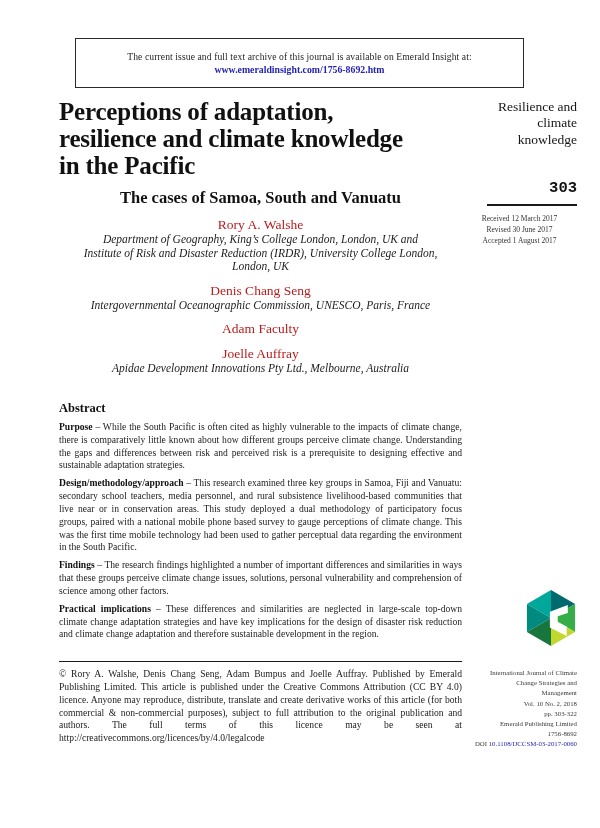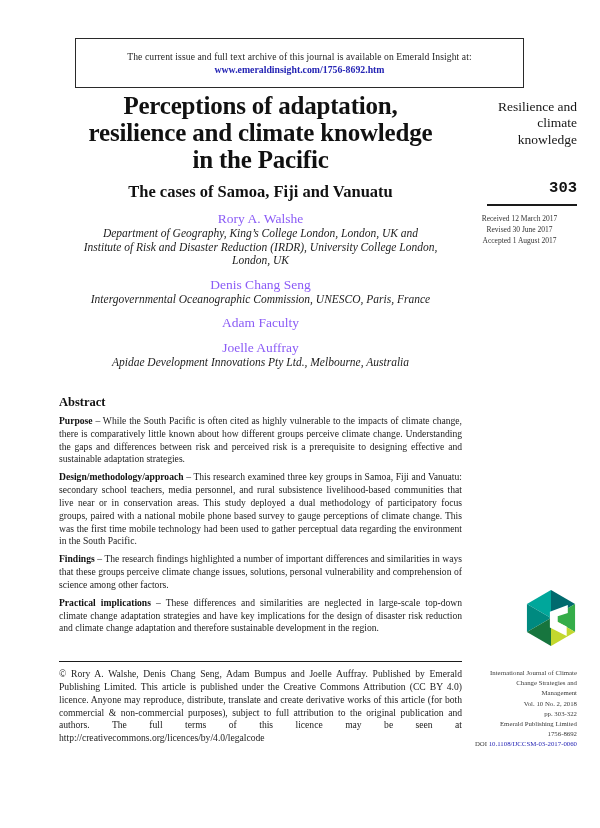--- a/index.html
+++ b/index.html
@@ -17,26 +17,26 @@
     border:1px solid #2a2a2a;
     display:flex; flex-direction:column; justify-content:center; align-items:center;
     text-align:center;
   }
   .notice-line { font-size:9.6px; color:#1f1f1f; letter-spacing:0.1px; }
   .notice-link { font-size:9.8px; font-weight:bold; color:#2424b4; text-decoration:none; margin-top:2px; }
 
   
   .left-col { position:absolute; left:59px; top:92px; width:403px; }
   .title {
-    font-size:25px; font-weight:bold; text-align:center; line-height:1.08;
-    letter-spacing:-0.2px; color:#111; 
+    font-size:25px; font-weight:bold; text-align:left; line-height:1.08;
+    letter-spacing:-0.2px; color:#111; margin-top:6px;
   }
   .subtitle { font-size:16.5px; font-weight:bold; text-align:center; margin-top:9px; color:#111; }
   .author-block { text-align:center; }
-  .author-name { font-size:13.5px; margin-top:9px; color:#8b5cf6; }
+  .author-name { font-size:13.5px; margin-top:9px; color:#b91c1c; }
   .author-aff { font-size:11.5px; font-style:italic; line-height:1.18; color:#1c1c1c; }
 
   .abstract-wrap { margin-top:25px; }
   .abstract-heading { font-size:12.5px; font-weight:bold; color:#111; }
   .abs-section {
     font-size:9.6px; line-height:1.34; text-align:justify; margin-top:5px;
     color:#222; overflow-wrap:anywhere;
   }
   .abs-label { font-weight:bold; color:#111; }
 
@@ -81,21 +81,21 @@
 
   <div class="notice-box">
     <div class="notice-line">The current issue and full text archive of this journal is available on Emerald Insight at:</div>
     <a class="notice-link" href="#">www.emeraldinsight.com/1756-8692.htm</a>
   </div>
 
   <div class="left-col">
     <div class="title pre">Perceptions of adaptation,
 resilience and climate knowledge
 in the Pacific</div>
-    <div class="subtitle">The cases of Samoa, Fiji and Vanuatu</div>
+    <div class="subtitle">The cases of Samoa, South and Vanuatu</div>
 
     <div class="author-block">
       <div class="author-name">Rory A. Walshe</div>
       <div class="author-aff pre">Department of Geography, King’s College London, London, UK and
 Institute of Risk and Disaster Reduction (IRDR), University College London,
 London, UK</div>
     </div>
     <div class="author-block">
       <div class="author-name">Denis Chang Seng</div>
       <div class="author-aff pre">Intergovernmental Oceanographic Commission, UNESCO, Paris, France</div>

